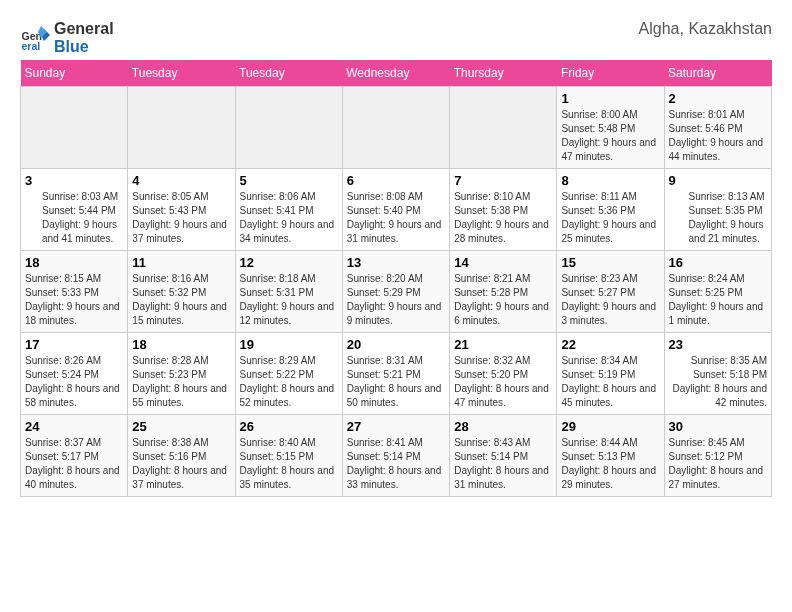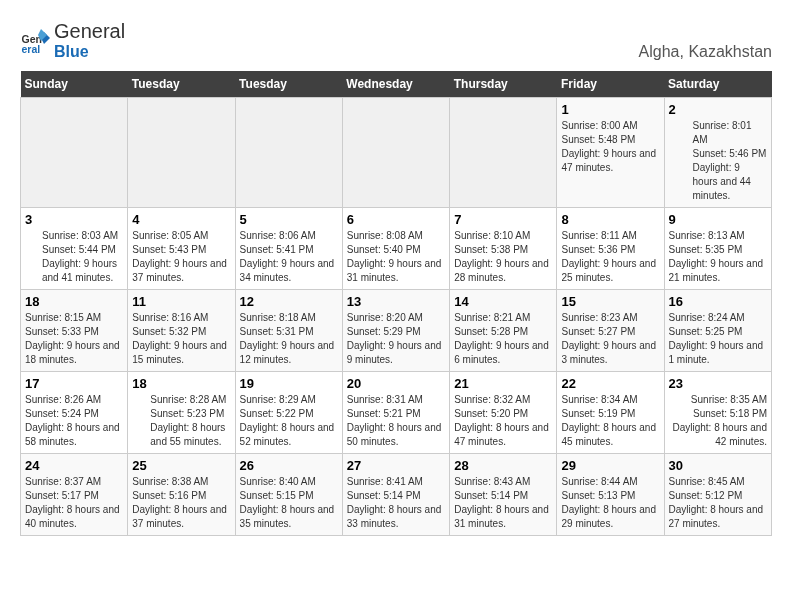--- a/index.html
+++ b/index.html
@@ -6,22 +6,22 @@
     body {
       font-family: Arial, sans-serif;
       background: #fff;
       width: 792px;
       min-height: 612px;
       padding: 20px;
     }
     .header-area {
       display: flex;
       justify-content: space-between;
-      align-items: flex-end;
-      margin-bottom: 10px;
+      align-items: flex-start;
+      margin-bottom: 4px;
     }
     .logo {
       display: flex;
       align-items: center;
       gap: 4px;
     }
     .logo-icon {
       width: 30px;
       height: 30px;
     }
@@ -36,26 +36,26 @@
     .location-title {
       font-size: 16px;
       color: #555;
     }
     table {
       width: 100%;
       border-collapse: collapse;
       font-size: 11px;
     }
     thead th {
-      background-color: #404040;
+      background-color: #ec4899;
       color: #fff;
       padding: 6px 4px;
       text-align: left;
       font-size: 12px;
-      font-weight: bold;
+      font-weight: normal;
     }
     tbody td {
       border: 1px solid #ccc;
       vertical-align: top;
       padding: 4px;
       width: 108px;
       min-height: 80px;
       background: #fff;
     }
     tbody tr:nth-child(odd) td {
@@ -80,21 +80,21 @@
 
 <div class="header-area">
   <div class="logo">
     <svg class="logo-icon" viewBox="0 0 40 40">
       <text x="2" y="22" font-size="14" font-weight="bold" fill="#333">Gen</text>
       <text x="2" y="36" font-size="14" font-weight="bold" fill="#1a6bb5">eral</text>
       <polygon points="32,8 40,16 32,24 28,16" fill="#1a6bb5"></polygon>
       <polygon points="28,4 36,12 28,20 24,12" fill="#4a9fd5"></polygon>
     </svg>
     <div>
-      <div style="font-size:20px;font-weight:normal;color:#333;">General</div>
+      <div style="font-size:16px;font-weight:bold;color:#333;">General</div>
       <div style="font-size:16px;font-weight:bold;color:#1a6bb5;">Blue</div>
     </div>
   </div>
   <div class="title-area">
     <div class="location-title">Algha, Kazakhstan</div>
   </div>
 </div>
 
 <table>
   <thead>
@@ -116,21 +116,21 @@
         <td class="empty-cell"></td>
         <td class="empty-cell"></td>
         <td>
           <div class="day-number">1</div>
           <div class="day-info" style="white-space: pre-line;">Sunrise: 8:00 AM
 Sunset: 5:48 PM
 Daylight: 9 hours and 47 minutes.</div>
         </td>
         <td>
           <div class="day-number">2</div>
-          <div class="day-info" style="white-space: pre-line; margin-left: 24px;">Sunrise: 8:01 AM
+          <div class="day-info" style="white-space: pre-line;">Sunrise: 8:01 AM
 Sunset: 5:46 PM
 Daylight: 9 hours and 44 minutes.</div>
         </td>
       </tr>
       <tr>
         <td>
           <div class="day-number">3</div>
           <div class="day-info" style="white-space: pre-line; margin-left: 17px;">Sunrise: 8:03 AM
 Sunset: 5:44 PM
 Daylight: 9 hours and 41 minutes.</div>
@@ -160,21 +160,21 @@
 Daylight: 9 hours and 28 minutes.</div>
         </td>
         <td>
           <div class="day-number">8</div>
           <div class="day-info" style="white-space: pre-line;">Sunrise: 8:11 AM
 Sunset: 5:36 PM
 Daylight: 9 hours and 25 minutes.</div>
         </td>
         <td>
           <div class="day-number">9</div>
-          <div class="day-info" style="white-space: pre-line;">Sunrise: 8:13 AM
+          <div class="day-info" style="white-space: pre-line; margin-left: 20px;">Sunrise: 8:13 AM
 Sunset: 5:35 PM
 Daylight: 9 hours and 21 minutes.</div>
         </td>
       </tr>
       <tr>
         <td>
           <div class="day-number">18</div>
           <div class="day-info" style="white-space: pre-line;">Sunrise: 8:15 AM
 Sunset: 5:33 PM
 Daylight: 9 hours and 18 minutes.</div>
@@ -218,21 +218,21 @@
       </tr>
       <tr>
         <td>
           <div class="day-number">17</div>
           <div class="day-info" style="white-space: pre-line;">Sunrise: 8:26 AM
 Sunset: 5:24 PM
 Daylight: 8 hours and 58 minutes.</div>
         </td>
         <td>
           <div class="day-number">18</div>
-          <div class="day-info" style="white-space: pre-line; margin-left: 18px;">Sunrise: 8:28 AM
+          <div class="day-info" style="white-space: pre-line;">Sunrise: 8:28 AM
 Sunset: 5:23 PM
 Daylight: 8 hours and 55 minutes.</div>
         </td>
         <td>
           <div class="day-number">19</div>
           <div class="day-info" style="white-space: pre-line;">Sunrise: 8:29 AM
 Sunset: 5:22 PM
 Daylight: 8 hours and 52 minutes.</div>
         </td>
         <td>

